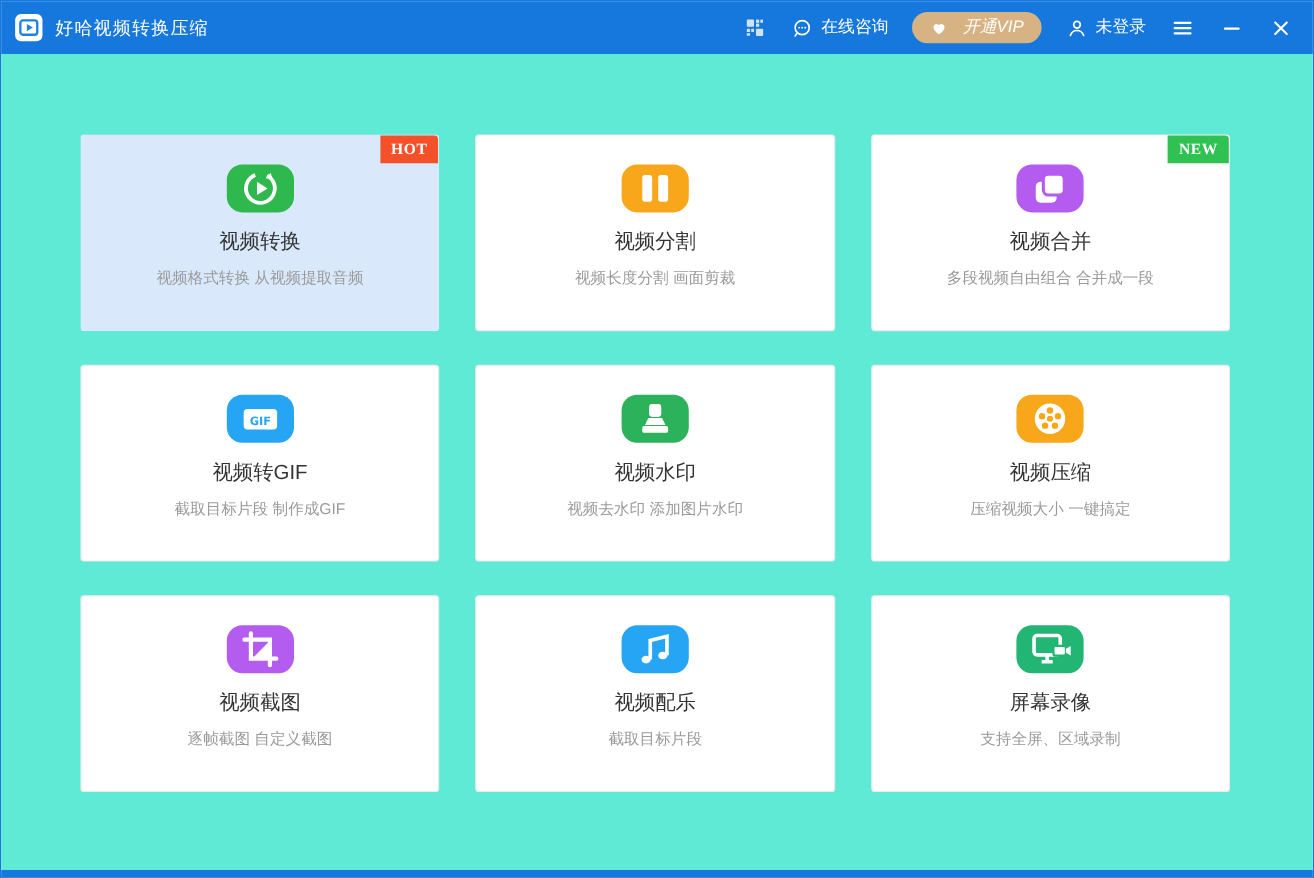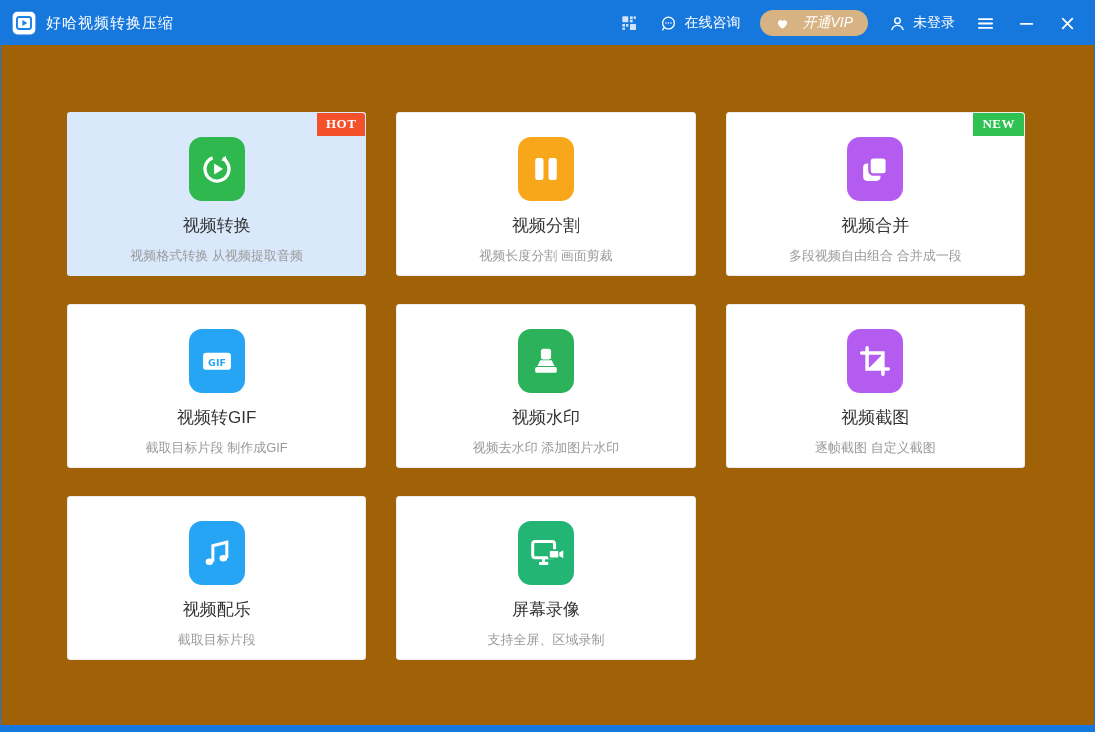--- a/index.html
+++ b/index.html
@@ -19,25 +19,25 @@
   .tb-ic { width:20px; height:20px; display:inline-flex; cursor:pointer; }
   .tb-ic svg, .tb-item .ic svg, .vip-pill .ic svg { width:100%; height:100%; }
   .tb-item .ic { width:19px; height:19px; display:inline-flex; }
   .grid-ic { opacity:.8; }
   .vip-pill { display:inline-flex; align-items:center; gap:12px; color:#fff; border-radius:14px; padding:4px 15px; font-size:14px; cursor:pointer;font-style:italic; }
   .vip-pill .ic { width:15px; height:15px; }
   .winctl { width:21px; height:21px; }
 
   
   .content { flex:1; display:grid; grid-template-columns:repeat(3,1fr); grid-template-rows:repeat(3,164px);
-             gap:28px 30px; padding:67px 69px 0 66px; background:#a16207; }
+             gap:28px 30px; padding:67px 69px 0 66px; background:#5eead4; }
   .card { position:relative; border:1px solid #ececec; border-radius:3px; background:#fff;
           display:flex; flex-direction:column; align-items:center; padding-top:24px; cursor:pointer; }
   .card.highlighted { border-color:transparent; }
-  .card-icon { width:56px; height:64px; border-radius:13px; display:flex; align-items:center; justify-content:center;text-align:center; }
+  .card-icon { width:56px; height:40px; border-radius:13px; display:flex; align-items:center; justify-content:center;text-align:center; }
   .card-icon svg { width:38px; height:38px; }
   .card-title { margin-top:13px; font-size:17px; color:#333; }
   .card-sub { margin-top:10px; font-size:13px; color:#9a9a9a; }
   .badge { position:absolute; top:0; right:0; color:#fff; font-family:"Liberation Serif",serif; font-weight:bold;
            font-size:13px; padding:3px 9px 4px; border-radius:0 3px 0 0; letter-spacing:.5px; }
 
   .bottombar { flex:0 0 6px; }
 </style>
 </head>
 <body>
@@ -166,20 +166,37 @@
           <svg viewBox="0 0 24 24" fill="#fff">
             <rect x="8.8" y="4.2" width="6.4" height="6.8" rx="1.6"></rect>
             <path d="M8.4 11.6h7.2l1.8 3.6H6.6z"></path>
             <rect x="5.2" y="15.8" width="13.6" height="3.6" rx="1"></rect>
           </svg>
         </span>
         <span class="card-title">视频水印</span>
         <span class="card-sub">视频去水印 添加图片水印</span>
       </div>
       <div class="card">
+        <span class="card-icon" style="background:#f8a71b">
+          <svg viewBox="0 0 24 24">
+            <circle cx="12" cy="12" r="8" fill="#fff"></circle>
+            <g fill="#f8a71b">
+              <circle cx="12" cy="12" r="1.6"></circle>
+              <circle cx="12" cy="7.6" r="1.7"></circle>
+              <circle cx="16.2" cy="10.7" r="1.7"></circle>
+              <circle cx="14.6" cy="15.6" r="1.7"></circle>
+              <circle cx="9.4" cy="15.6" r="1.7"></circle>
+              <circle cx="7.8" cy="10.7" r="1.7"></circle>
+            </g>
+          </svg>
+        </span>
+        <span class="card-title">视频压缩</span>
+        <span class="card-sub">压缩视频大小 一键搞定</span>
+      </div>
+      <div class="card">
         <span class="card-icon" style="background:#b45bf0">
           <svg viewBox="0 0 24 24">
             <path d="M7 3.6v13.4h13.4" fill="none" stroke="#fff" stroke-width="2.2" stroke-linecap="round"></path>
             <path d="M3.6 7H17v13.4" fill="none" stroke="#fff" stroke-width="2.2" stroke-linecap="round"></path>
             <path d="M17 7.6V17H7.6z" fill="#fff"></path>
           </svg>
         </span>
         <span class="card-title">视频截图</span>
         <span class="card-sub">逐帧截图 自定义截图</span>
       </div>

